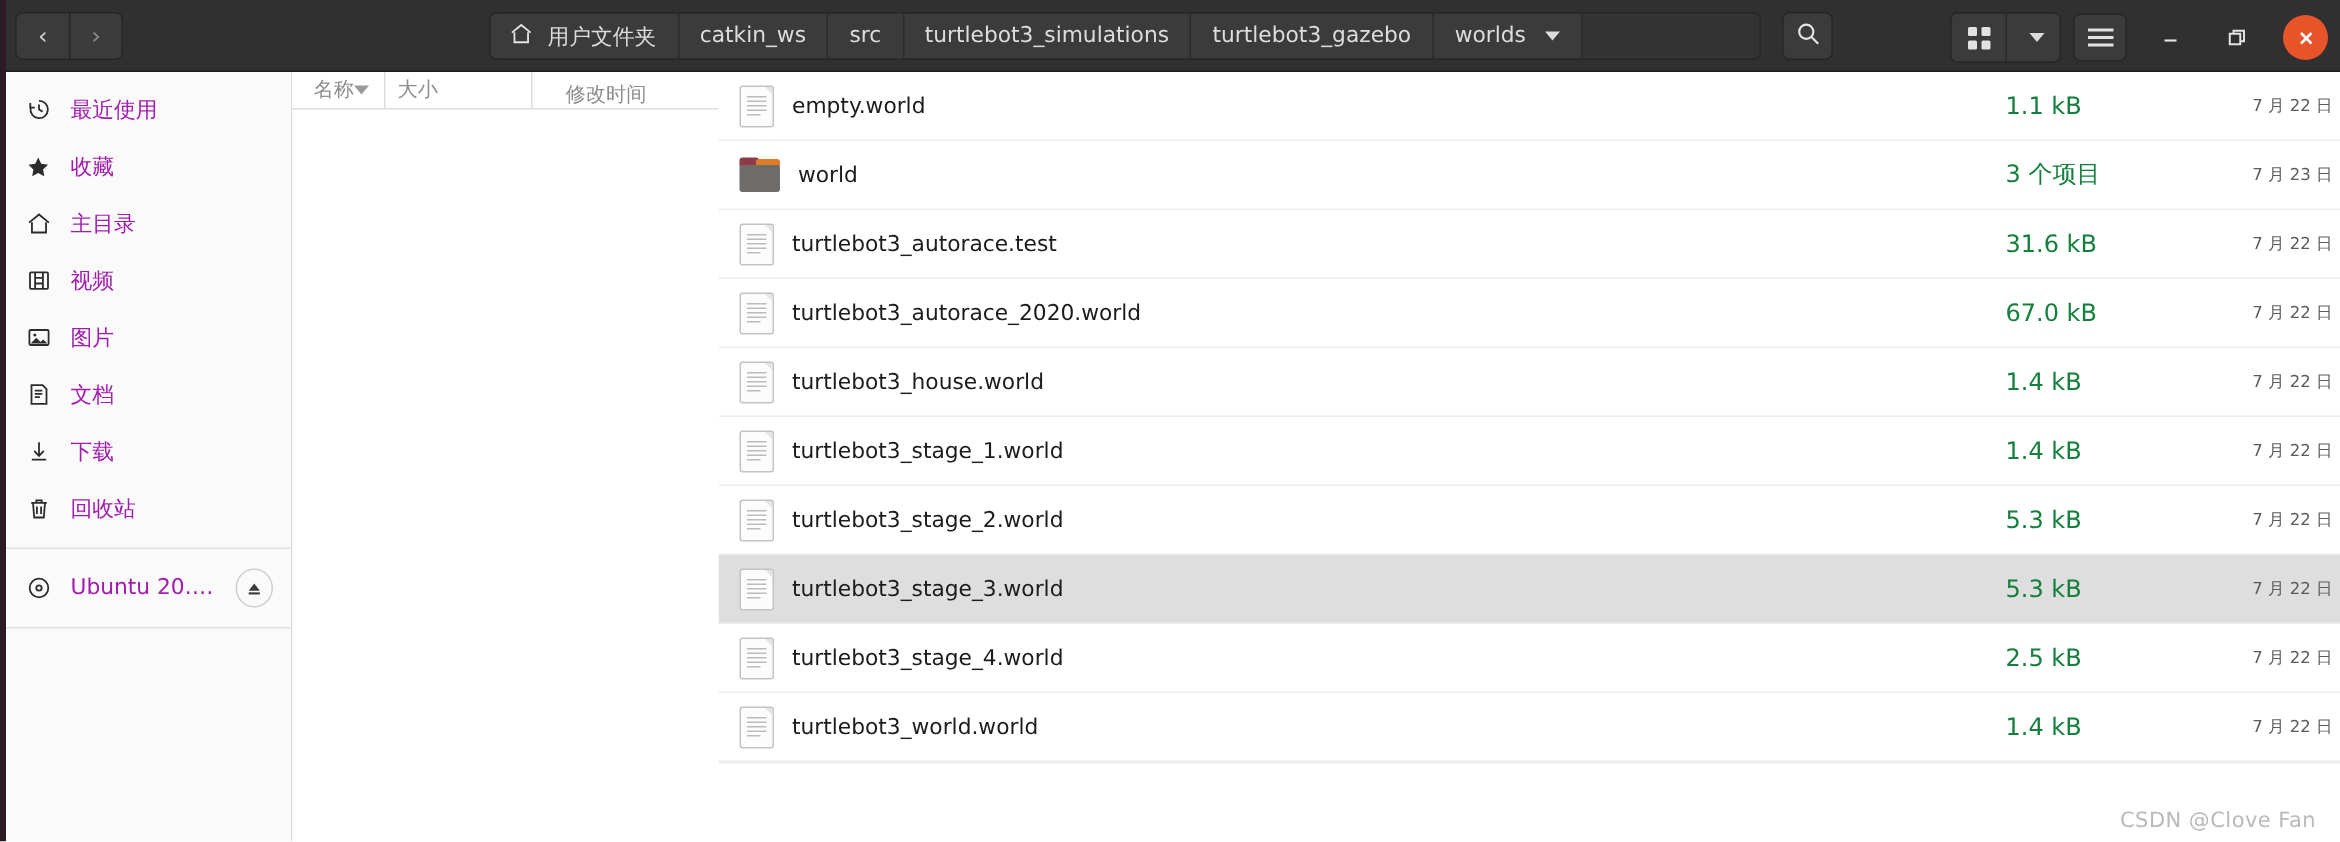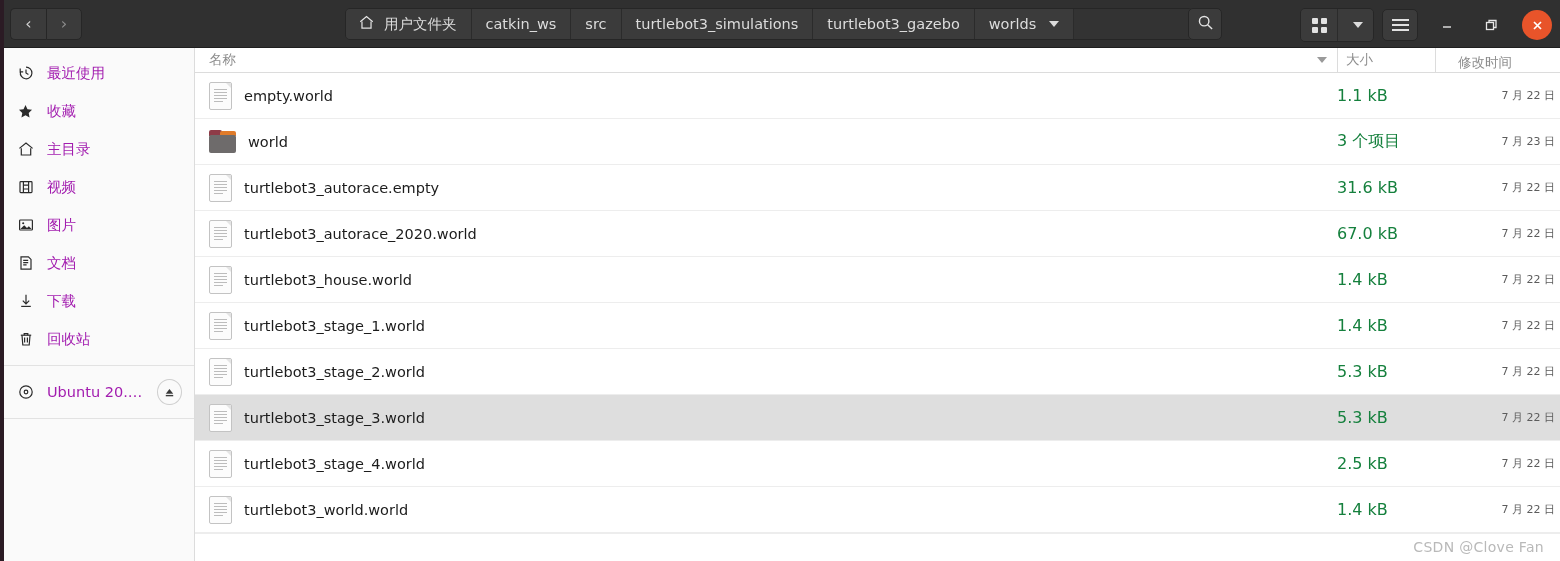--- a/index.html
+++ b/index.html
@@ -31,21 +31,21 @@
     background: #3b3b3b;
     display: flex; align-items: center; justify-content: center;
     color: #cfcfcf; font-size: 16px;
     border: 1px solid #262626;
   }
   .navbtn.left  { border-radius: 5px 0 0 5px; border-right: none; }
   .navbtn.right { border-radius: 0 5px 5px 0; color: #8c8c8c; }
 
   .breadcrumbs {
     display: flex; align-items: stretch;
-    position: absolute; left: 345px; top: 8px; height: 32px;
+    position: absolute; left: 326px; top: 8px; height: 32px;
     border-radius: 5px; overflow: hidden;
     border: 1px solid #262626;
   }
   .crumb {
     background: #3b3b3b;
     color: #dcdcdc;
     font-size: 14.5px;
     display: flex; align-items: center; gap: 9px;
     padding: 0 14px;
     border-right: 1px solid #2b2b2b;
@@ -112,21 +112,21 @@
   .side-item .lbl { white-space: nowrap; overflow: hidden; text-overflow: ellipsis; }
   .side-ico { width: 19px; height: 19px; display: flex; align-items: center; justify-content: center; flex: 0 0 19px; }
   .side-sep { height: 1px; background: #e2e2e2; margin: 7px 0; }
   .eject {
     margin-left: auto; width: 26px; height: 26px; border-radius: 50%;
     border: 1px solid #cfcfcf; background: #fafafa;
     display: flex; align-items: center; justify-content: center;
   }
 
   
-  .pane { flex: 1; background: #ffffff; display: flex; flex-direction: column; min-width: 0; position: relative; }
+  .pane { flex: 1; background: #ffffff; display: flex; flex-direction: row; min-width: 0; position: relative; }
 
   .col-head {
     height: 25px; min-height: 25px;
     display: flex; align-items: center;
     border-bottom: 1px solid #dcdcdc;
     background: #ffffff;
     font-size: 13.5px; color: #8d8d8d;
   }
   .ch-name { flex: 1; padding-left: 14px; display: flex; align-items: center; }
   .ch-sort {
@@ -437,21 +437,21 @@
 
         <div class="row">
           <div class="r-name">
             <span class="doc-ico">
                 <i></i>
                 <i></i>
                 <i></i>
                 <i></i>
                 <i class="short"></i>
               </span>
-            <span class="txt">turtlebot3_autorace.empty</span>
+            <span class="txt">turtlebot3_autorace.test</span>
           </div>
           <div class="r-size">31.6 kB</div>
           <div class="r-date">7 月 22 日</div>
         </div>
 
         <div class="row">
           <div class="r-name">
             <span class="doc-ico">
                 <i></i>
                 <i></i>

